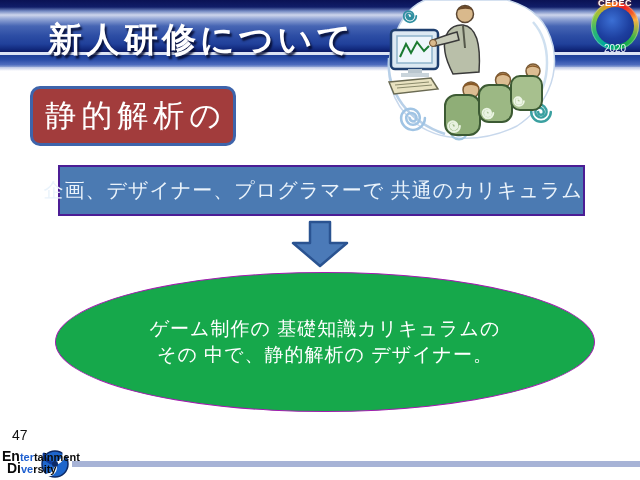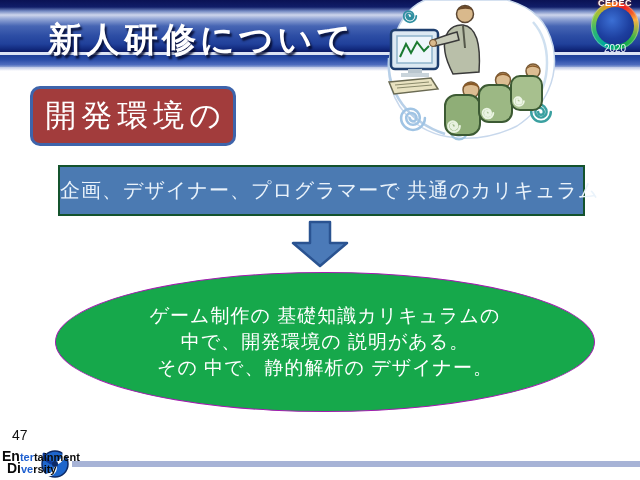--- a/index.html
+++ b/index.html
@@ -46,22 +46,22 @@
   .cedec-year{font-size:10px;color:#f0f4ff;line-height:11px;}
   
   .redbox{
     position:absolute;left:30px;top:86px;width:206px;height:60px;box-sizing:border-box;
     background:#a23c3c;border:3px solid #3e64ab;border-radius:10px;
     display:flex;align-items:center;justify-content:center;
   }
   .redbox span{font-size:31px;color:#ffffff;letter-spacing:5px;text-indent:5px;}
   .bluebox{
     position:absolute;left:58px;top:165px;width:527px;height:51px;box-sizing:border-box;
-    background:#4b7ab2;border:2px solid #14532d;
-    display:flex;align-items:center;justify-content:flex-start;
+    background:#4b7ab2;border:2px solid #4c1d95;
+    display:flex;align-items:center;justify-content:flex-end;
   }
   .bluebox span{font-size:20px;color:#eaf3fb;letter-spacing:1px;white-space:nowrap;}
   .arrow{position:absolute;left:285px;top:220px;}
   .ellipse{
     position:absolute;left:55px;top:272px;width:540px;height:140px;box-sizing:border-box;
     background:#16a84b;border:1px solid #a21caf;border-radius:50%;
     display:flex;flex-direction:column;align-items:center;justify-content:center;
   }
   .ellipse span{font-size:19px;line-height:26px;color:#ffffff;letter-spacing:1px;white-space:nowrap;}
   
@@ -144,34 +144,33 @@
   </svg>
 
   <div class="cedec">
     <div class="cedec-inner">
       <span class="cedec-name">CEDEC</span>
       <span class="cedec-year">2020</span>
     </div>
   </div>
 
   <div class="redbox">
-    <span>開発環境の</span>
+    <span>静的解析の</span>
   </div>
 
   <div class="bluebox">
     <span>企画、デザイナー、プログラマーで 共通のカリキュラム</span>
   </div>
 
   <svg class="arrow" width="70" height="50" viewBox="0 0 70 50">
     <polygon points="25,2 45,2 45,23 62,23 35,46 8,23 25,23" fill="#4b7ab8" stroke="#2a5391" stroke-width="2.5" stroke-linejoin="round"></polygon>
   </svg>
 
   <div class="ellipse">
     <span>ゲーム制作の 基礎知識カリキュラムの</span>
-    <span>中で、開発環境の 説明がある。</span>
     <span>その 中で、静的解析の デザイナー。</span>
   </div>
 
   <div class="pagenum">47</div>
 
   <div class="ed-logo">
     <svg class="pinwheel" width="30" height="30" viewBox="0 0 30 30">
       <circle cx="15" cy="15" r="13" fill="#1e66cc" stroke="#0d2a66" stroke-width="1.5"></circle>
       <g fill="none" stroke="#ffffff" stroke-width="3" stroke-linecap="round">
         <path d="M15,15 C21,13 25,8 24,3"></path>

